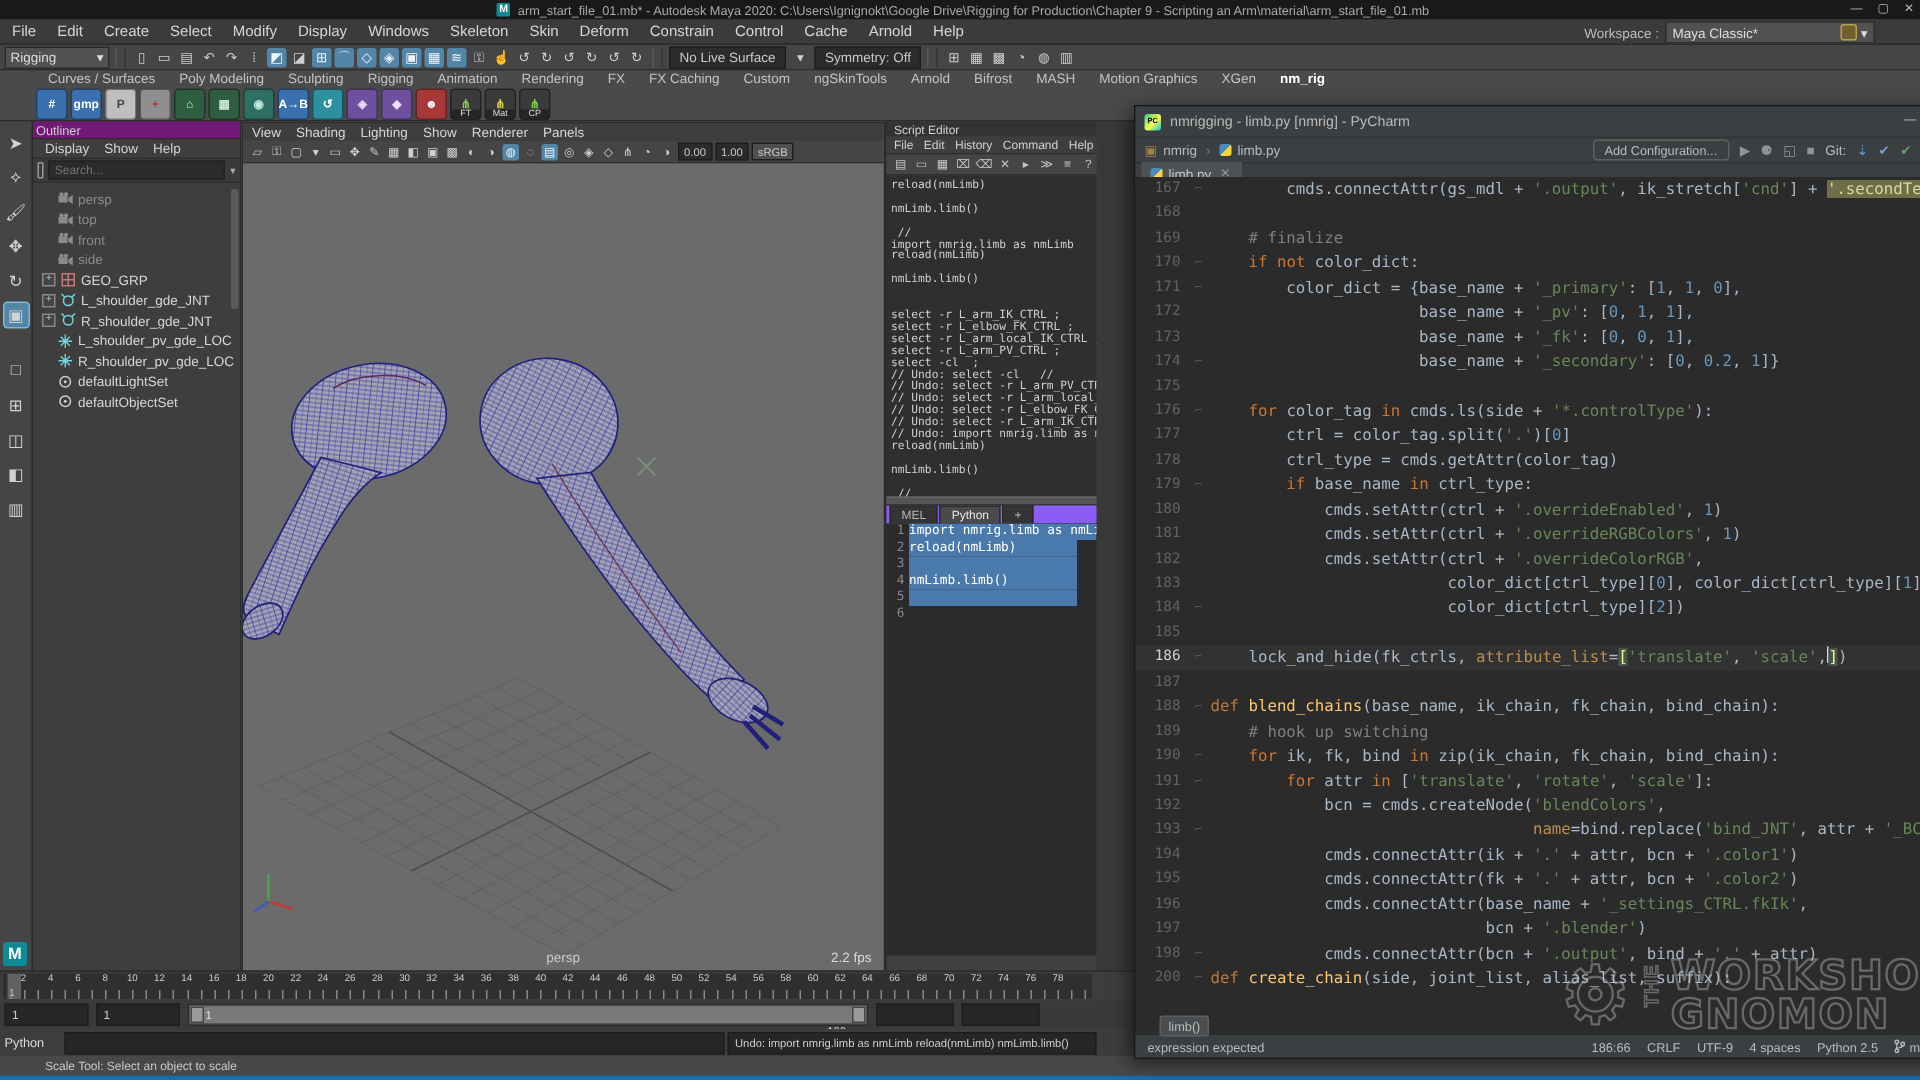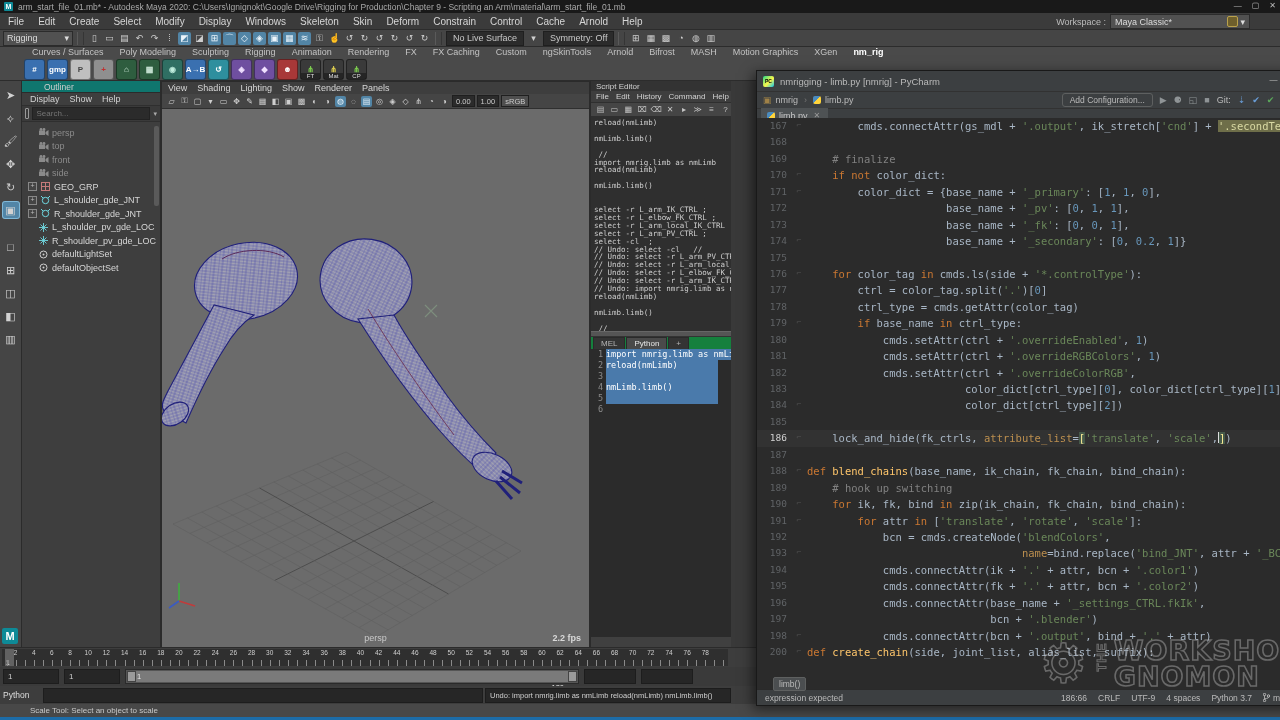--- a/index.html
+++ b/index.html
@@ -3,21 +3,21 @@
 <meta charset="utf-8">
 <style>
   html,body{margin:0;padding:0;background:#000;}
   #stage{position:relative;width:1280px;height:720px;overflow:hidden;
     font-family:"Liberation Sans",sans-serif;color:#ccc;background:#393939;
     -webkit-font-smoothing:antialiased;}
   .abs{position:absolute;}
   .row{display:flex;align-items:center;}
 
   
-  #m-title{left:0;top:0;width:1280px;height:13px;background:#191919;display:flex;align-items:center;gap:5px;padding-left:4px;box-sizing:border-box;}
+  #m-title{left:0;top:0;width:1280px;height:13px;background:#191919;display:flex;align-items:center;gap:5px;padding-left:4px;box-sizing:border-box;justify-content:center;}
   #m-title .mico{width:9px;height:9px;background:#0e8a97;color:#fff;font-size:7px;font-weight:bold;display:flex;align-items:center;justify-content:center;border-radius:1px;}
   #m-title .ttl{font-size:8.5px;color:#a9a9a9;white-space:nowrap;}
   .wbtns{position:absolute;right:4px;top:1px;display:flex;gap:10px;font-size:8px;color:#bbb;}
   .wbtns span{cursor:default;}
 
   #m-menubar{left:0;top:13px;width:1280px;height:17px;background:#3b3b3b;border-bottom:1px solid #2c2c2c;display:flex;align-items:center;padding-left:8px;box-sizing:border-box;gap:14px;}
   #m-menubar .mi{font-size:10px;color:#d6d6d6;}
   #ws-box{position:absolute;right:30px;top:1px;display:flex;align-items:center;gap:4px;}
   #ws-box .lbl{font-size:9px;color:#bdbdbd;}
   #ws-box .dd{width:130px;height:13px;background:#515151;border:1px solid #2c2c2c;font-size:9px;color:#ddd;display:flex;align-items:center;justify-content:space-between;padding:0 4px;}
@@ -36,51 +36,51 @@
   .shelf-ic{width:19px;height:19px;border-radius:3px;display:flex;align-items:center;justify-content:center;font-size:8px;font-weight:bold;position:relative;border:1px solid rgba(0,0,0,.4);}
   .shelf-ic .sl{position:absolute;bottom:0;left:0;right:0;text-align:center;font-size:6px;font-weight:normal;color:#ddd;background:rgba(0,0,0,.35);}
   #shelf-side{position:absolute;left:2px;top:58px;width:20px;height:23px;display:flex;flex-direction:column;justify-content:center;gap:3px;font-size:7px;color:#bbb;}
   #toolcol{left:0;top:81px;width:22px;height:566px;background:#454545;border-right:1px solid #2b2b2b;display:flex;flex-direction:column;align-items:center;padding-top:6px;box-sizing:border-box;gap:7px;}
   .tool-ic{width:16px;height:16px;display:flex;align-items:center;justify-content:center;font-size:11px;color:#d2d2d2;border-radius:2px;}
   .tool-ic.active{background:#5285a6;box-shadow:0 0 0 1px #7fb8d8;}
   #maya-logo{position:absolute;left:2px;top:628px;width:16px;height:16px;background:#0e8a97;color:#fff;font-weight:bold;font-size:11px;display:flex;align-items:center;justify-content:center;border-radius:2px;}
 
   
   #outliner{left:22px;top:81px;width:139px;height:566px;background:#404040;border-right:1px solid #2b2b2b;box-sizing:border-box;}
-  #outliner .ptitle{height:11px;background:#0f766e;font-size:8.5px;color:#cfcfcf;padding-left:22px;display:flex;align-items:center;border-bottom:1px solid #2b2b2b;}
+  #outliner .ptitle{height:11px;background:#701a75;font-size:8.5px;color:#cfcfcf;padding-left:2px;display:flex;align-items:center;border-bottom:1px solid #2b2b2b;}
   #outl-menus{height:12px;display:flex;gap:10px;align-items:center;padding-left:8px;font-size:9px;color:#d2d2d2;background:#3e3e3e;border-bottom:1px solid #2f2f2f;}
   #outl-search{height:13px;display:flex;align-items:center;gap:3px;padding:1px 3px;background:#3a3a3a;border-bottom:1px solid #2f2f2f;}
   #outl-search .sic{width:9px;height:9px;border:1px solid #999;border-radius:1px;}
   #outl-search input{flex:1;height:11px;background:#2b2b2b;border:1px solid #222;color:#bbb;font-size:8px;padding:0 3px;font-family:"Liberation Sans",sans-serif;}
   #outl-tree{position:relative;background:#3e3e3e;height:526px;overflow:hidden;padding-top:4px;}
   .otr{display:flex;align-items:center;height:13.5px;gap:3px;padding-left:6px;font-size:9px;color:#d6d6d6;}
   .otr.muted{color:#8b8b8b;}
   .otr .exp{width:7px;height:7px;border:1px solid #888;color:#bbb;font-size:7px;line-height:5px;text-align:center;background:#444;}
   .otr .noexp{width:7px;height:7px;}
   #outl-scroll{position:absolute;right:1px;top:4px;width:5px;height:80px;background:#5a5a5a;border-radius:2px;}
 
   
   #viewport{left:161px;top:81px;width:429px;height:566px;background:#6e6e6e;border:1px solid #2b2b2b;box-sizing:border-box;}
   #vp-menus{height:12px;background:#3e3e3e;display:flex;gap:10px;align-items:center;padding-left:6px;font-size:9px;color:#d6d6d6;}
   #vp-icons{height:14px;background:#454545;border-bottom:1px solid #2f2f2f;display:flex;align-items:center;gap:2px;padding-left:4px;}
   #vp-icons .tbi{width:11px;height:11px;font-size:8px;}
   #vp-icons .fieldbox{height:10px;font-size:7.5px;padding:0 3px;}
   #vp-canvas{position:relative;width:427px;height:538px;background:#6b6b6b;}
   #vp-persp{position:absolute;left:0;right:0;bottom:4px;text-align:center;font-size:9px;color:#c9c9c9;}
-  #vp-fps{position:absolute;right:8px;bottom:4px;font-size:9px;color:#d9d9d9;font-weight:bold;}
+  #vp-fps{position:absolute;right:8px;bottom:4px;font-size:9px;color:#d9d9d9;font-weight:normal;}
 
   
   #scripted{left:590px;top:81px;width:141px;height:566px;background:#404040;border-left:1px solid #2b2b2b;box-sizing:border-box;}
   #scripted .ptitle{height:10px;background:#333;font-size:8px;color:#d2d2d2;padding-left:5px;display:flex;align-items:center;}
   #se-menus{height:11px;display:flex;gap:7px;align-items:center;padding-left:5px;font-size:8px;color:#d2d2d2;background:#3e3e3e;border-bottom:1px solid #2f2f2f;}
   #se-toolbar{height:13px;display:flex;gap:3px;align-items:center;padding-left:4px;background:#454545;border-bottom:1px solid #2f2f2f;}
   #se-toolbar .tbi{width:11px;height:11px;font-size:8px;color:#c6c6c6;}
   #se-history{height:212px;background:#2f2f2f;color:#cfcfcf;font-family:"DejaVu Sans Mono",monospace;font-size:7.5px;line-height:7.9px;padding:2px 0 0 3px;overflow:hidden;white-space:pre;}
   #se-split{height:4px;background:#555;border-top:1px solid #666;border-bottom:1px solid #333;}
-  #se-tabs{height:12px;display:flex;align-items:flex-end;background:#15803d;padding-left:2px;gap:1px;}
+  #se-tabs{height:12px;display:flex;align-items:flex-end;background:#8b5cf6;padding-left:2px;gap:1px;}
   #se-tabs .tab{font-size:8px;color:#b5b5b5;padding:1px 7px;background:#343434;border:1px solid #2a2a2a;border-bottom:none;}
   #se-tabs .tab.active{background:#4a4a4a;color:#e8e8e8;}
   #se-input{position:relative;height:288px;background:#2b2b2b;font-family:"DejaVu Sans Mono",monospace;font-size:8.5px;line-height:11px;overflow:hidden;}
   .se-line{display:flex;height:11px;}
   .se-ln{width:12px;text-align:right;color:#8a8a8a;padding-right:3px;flex:none;}
   .se-tx{white-space:pre;color:#fff;}
   .se-line.sel .se-tx{background:#4a7aab;min-width:112px;}
 
   
   #timeslider{left:0;top:647px;width:1280px;height:20px;background:#3d3d3d;border-top:1px solid #2b2b2b;}
@@ -838,21 +838,21 @@
       <span class="mark" style="top:318px;background:#b05454;"></span>
     </div>
     <div id="pc-tooltip">limb()</div>
     <div id="pc-status">
       <span>expression expected</span>
       <span class="right">
         <span>186:66</span>
         <span>CRLF</span>
         <span>UTF-9</span>
         <span>4 spaces</span>
-        <span>Python 3.7</span>
+        <span>Python 2.5</span>
         <span class="row" style="gap:3px;">
           <svg width="7" height="9" viewBox="0 0 7 9">
               <circle cx="1.5" cy="1.5" r="1.2" fill="none" stroke="#bbb"></circle>
               <circle cx="1.5" cy="7.5" r="1.2" fill="none" stroke="#bbb"></circle>
               <circle cx="5.5" cy="3" r="1.2" fill="none" stroke="#bbb"></circle>
               <path d="M1.5 2.7V6.3 M5.5 4.2C5.5 6 1.5 5 1.5 6.3" fill="none" stroke="#bbb" stroke-width=".8"></path>
             </svg>
           <span>master</span>
         </span>
       </span>

